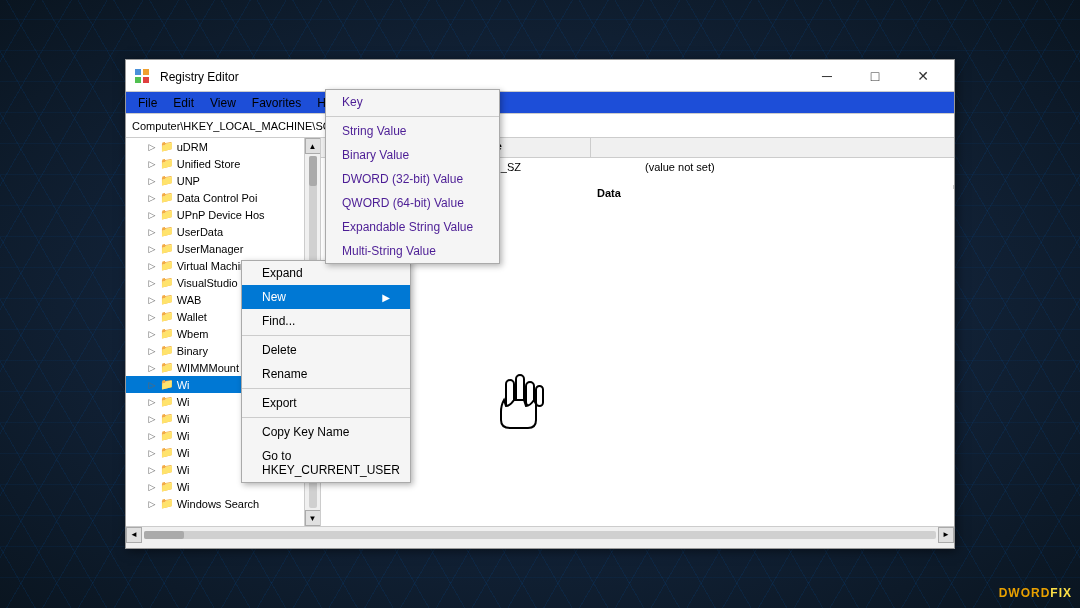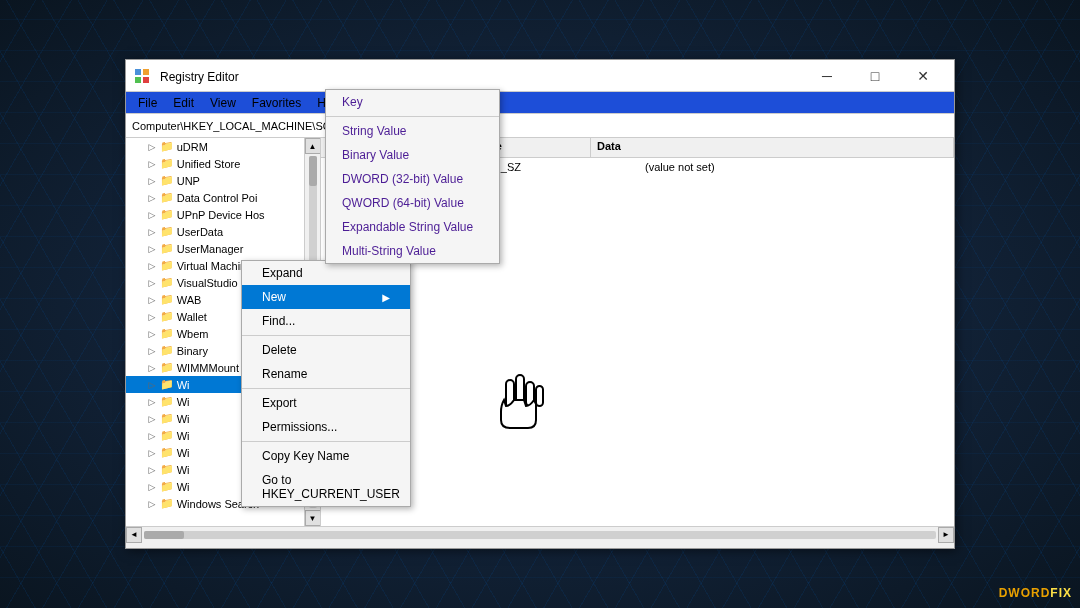--- a/index.html
+++ b/index.html
@@ -171,21 +171,21 @@
       font-size: 11px;
       font-weight: bold;
     }
     .list-header-col {
       padding: 2px 6px;
       border-right: 1px solid #ccc;
       color: #000;
     }
     .list-header-col.name { width: 150px; }
     .list-header-col.type { width: 120px; }
-    .list-header-col.data { flex: 1; }
+    .list-header-col.data { flex: 1; margin-top: 47px; }
     .list-row {
       display: flex;
       height: 17px;
       font-size: 11px;
       align-items: center;
     }
     .list-cell {
       padding: 0 6px;
       white-space: nowrap;
       overflow: hidden;
@@ -543,23 +543,20 @@
     <div class="ctx-item">
       <span>Delete</span>
     </div>
     <div class="ctx-item">
       <span>Rename</span>
     </div>
     <div class="ctx-separator"></div>
     <div class="ctx-item">
       <span>Export</span>
     </div>
-    <div class="ctx-item">
-      <span>Permissions...</span>
-    </div>
     <div class="ctx-separator"></div>
     <div class="ctx-item">
       <span>Copy Key Name</span>
     </div>
     <div class="ctx-item">
       <span>Go to HKEY_CURRENT_USER</span>
     </div>
   </div>
 
   <div class="submenu">

